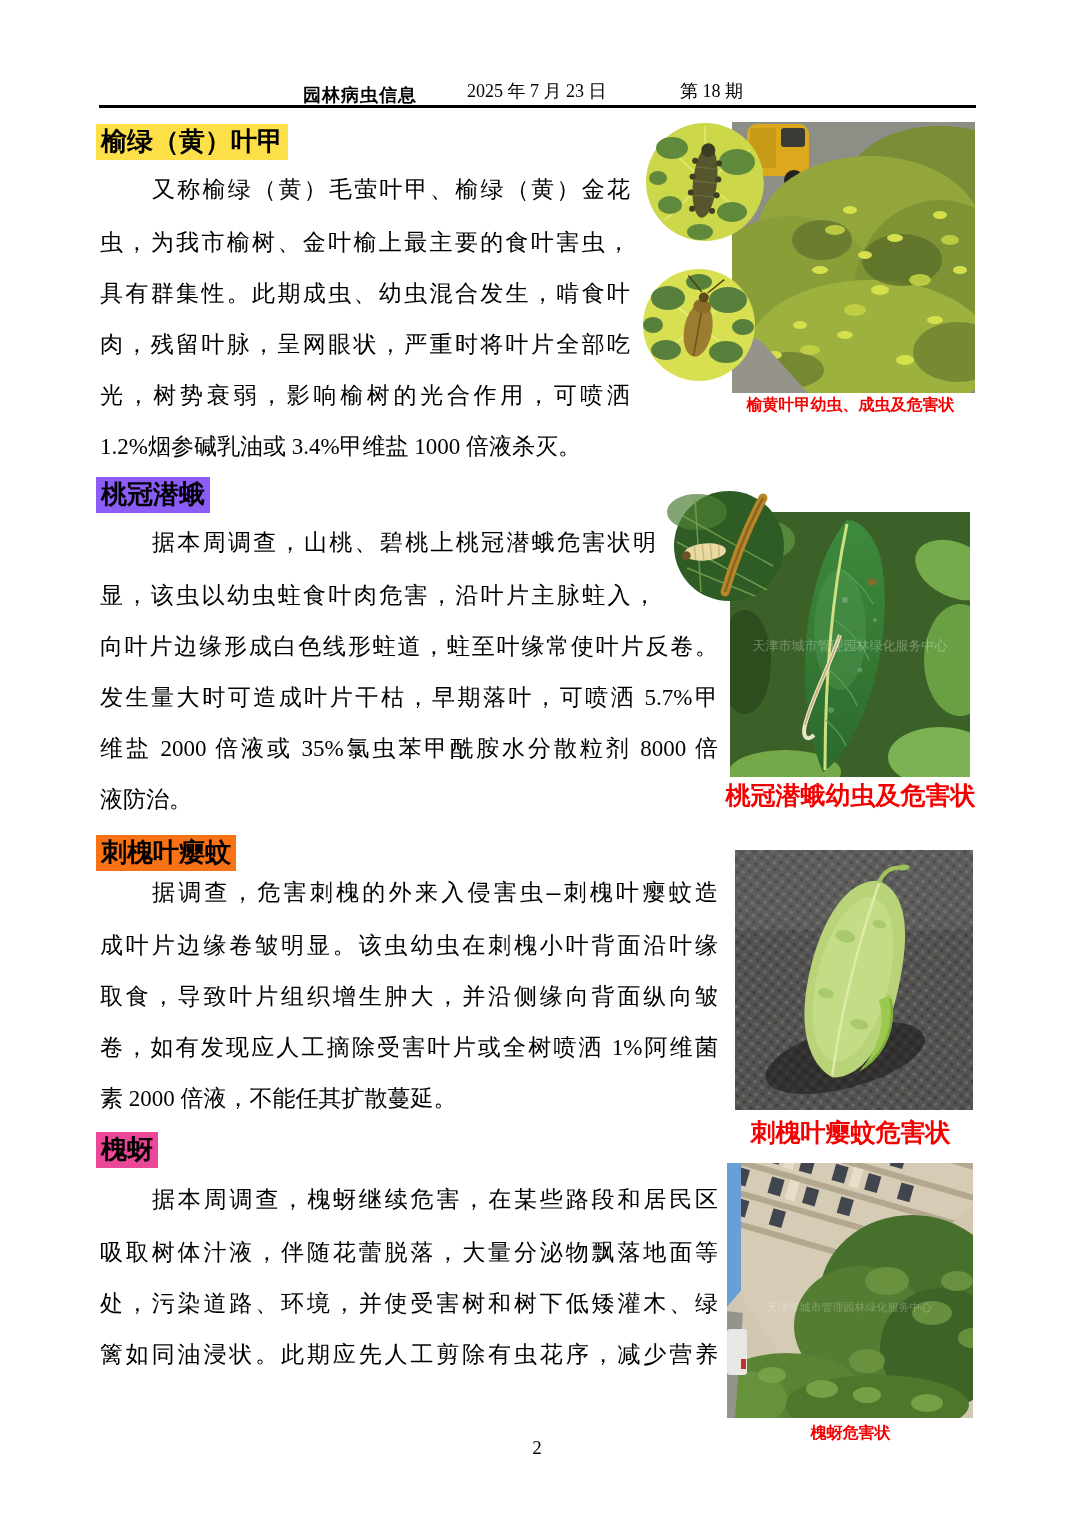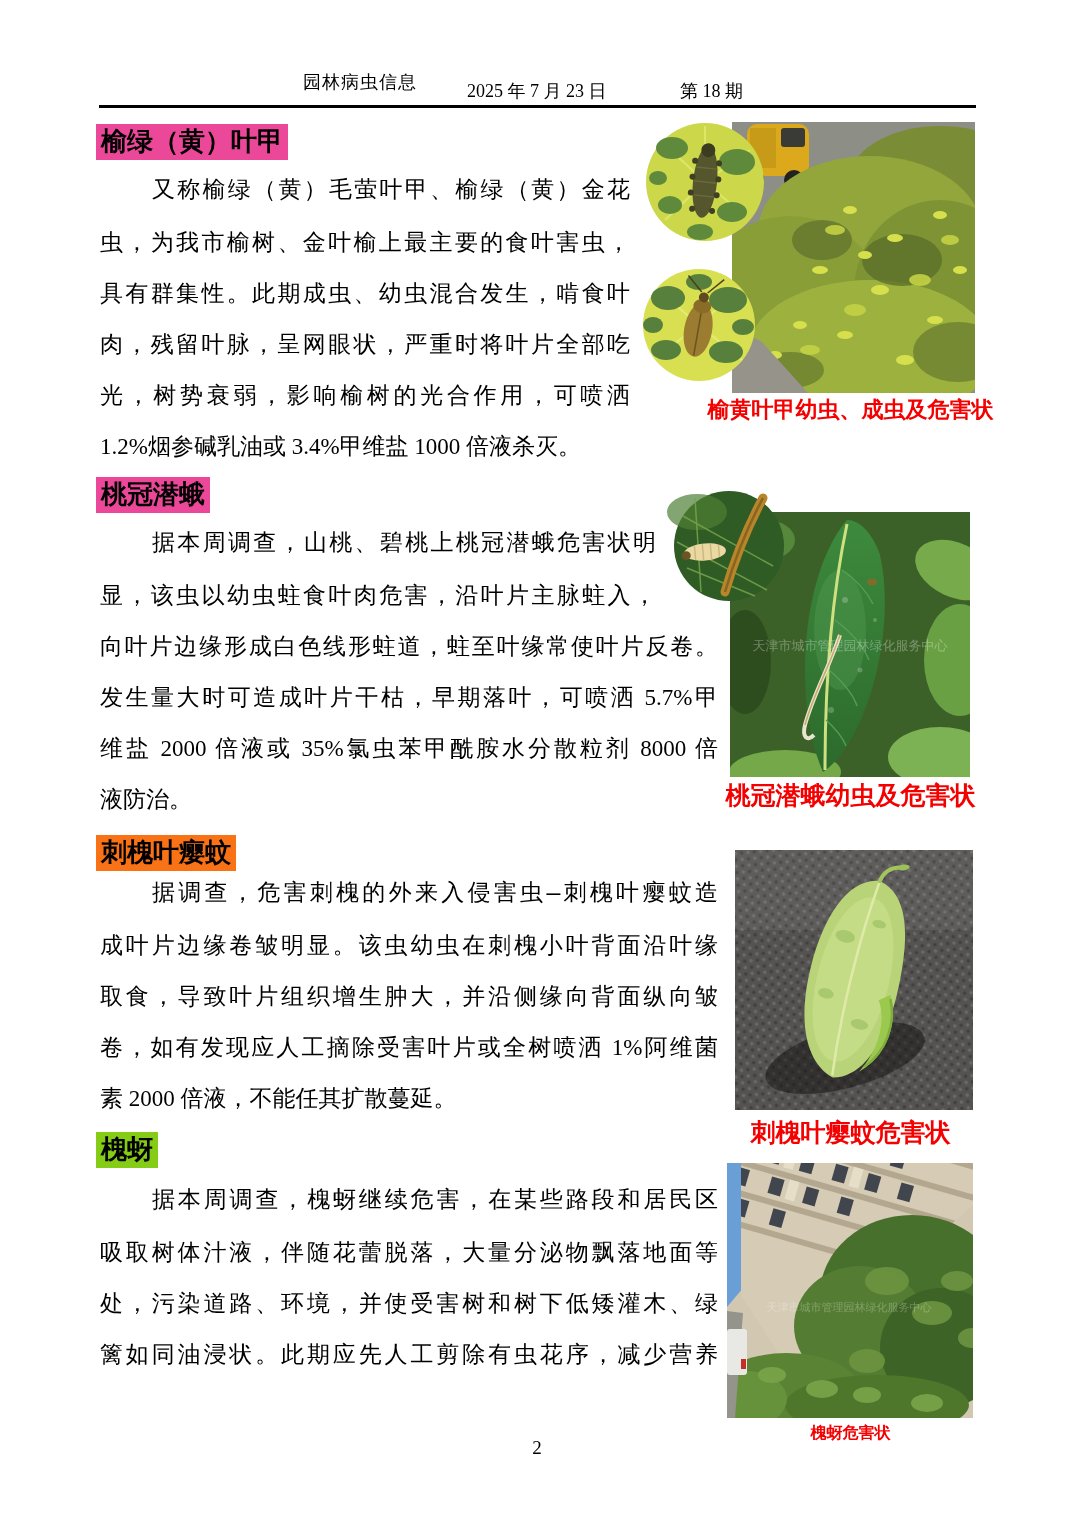--- a/index.html
+++ b/index.html
@@ -1,19 +1,19 @@
 <!DOCTYPE html>
 <html><head>
 <meta charset="utf-8">
 <style>
   html,body{margin:0;padding:0;background:#fff;}
   .page{position:relative;width:1074px;height:1520px;background:#ffffff;overflow:hidden;
         font-family:"Liberation Serif","DejaVu Serif",serif;color:#000;}
   
-  .hdr-title{position:absolute;left:303px;top:70px;font-size:18px;letter-spacing:1px;}
+  .hdr-title{position:absolute;left:303px;top:83px;font-size:18px;letter-spacing:1px;font-weight:bold;}
   .hdr-date{position:absolute;left:467px;top:79px;font-size:18px;}
   .hdr-issue{position:absolute;left:680px;top:79px;font-size:18px;}
   .rule{position:absolute;left:99px;top:105px;width:877px;height:3px;background:#000;}
   
   .sec-title{position:absolute;display:inline-block;font-size:26px;font-weight:bold;
              line-height:32px;padding:2px 5px;background:#d9d9d9;}
   .t1{left:96px;top:124px}
   .t2{left:96px;top:477px}
   .t3{left:96px;top:835px}
   .t4{left:96px;top:1132px}
@@ -23,21 +23,21 @@
   .para .ln:first-child{text-indent:52px;font-family:Liberation Mono, monospace;}
   .para .ln:last-child{text-align-last:auto;}
   .p1{top:166px;width:530px}
   .p2{top:519px;width:618px}
   .p2 .ln:nth-child(-n+2){width:556px}
   .p3{top:869px;width:618px}
   .p4{top:1176px;width:618px}
   .p4 .ln:last-child{text-align-last:justify;}
   
   .caption{position:absolute;left:640px;width:421px;text-align:center;font-weight:bold;color:#f40000;}
-  .c1{top:395px;font-size:22px}
+  .c1{top:395px;font-size:16px}
   .c2{top:779px;font-size:25px}
   .c3{top:1116px;font-size:25px}
   .c4{top:1423px;font-size:16px}
   
   .photo{position:absolute;}
   .ph1{left:640px;top:120px;width:335px;height:273px}
   .ph2{left:635px;top:480px;width:340px;height:300px}
   .ph3{left:735px;top:850px;width:238px;height:260px}
   .ph4{left:727px;top:1163px;width:246px;height:255px}
   .photo svg{display:block;width:100%;height:100%;}
@@ -46,21 +46,21 @@
 </head>
 <body>
 
 <div class="page">
 
   <span class="hdr-title">园林病虫信息</span>
   <span class="hdr-date">2025 年 7 月 23 日</span>
   <span class="hdr-issue">第 18 期</span>
   <div class="rule"></div>
 
-  <div class="sec-title t1" style="background: #ec4899;">榆绿（黄）叶甲</div>
+  <div class="sec-title t1" style="background: #fde047;">榆绿（黄）叶甲</div>
   <div class="para p1">
       <div class="ln">又称榆绿（黄）毛萤叶甲、榆绿（黄）金花</div>
       <div class="ln">虫，为我市榆树、金叶榆上最主要的食叶害虫，</div>
       <div class="ln">具有群集性。此期成虫、幼虫混合发生，啃食叶</div>
       <div class="ln">肉，残留叶脉，呈网眼状，严重时将叶片全部吃</div>
       <div class="ln">光，树势衰弱，影响榆树的光合作用，可喷洒</div>
       <div class="ln">1.2%烟参碱乳油或 3.4%甲维盐 1000 倍液杀灭。</div>
     </div>
 
   <div class="photo ph1">
@@ -173,21 +173,21 @@
           <ellipse cx="59" cy="210" rx="14" ry="27" fill="#9c7c30"></ellipse>
           <line x1="59" y1="186" x2="59" y2="236" stroke="#6b5420" stroke-width="1.5"></line>
           <ellipse cx="59" cy="186" rx="9" ry="7" fill="#8a6c28"></ellipse>
           <circle cx="59" cy="177" r="5" fill="#5f4a1e"></circle>
         </g>
       </g>
     </svg>
   </div>
   <div class="caption c1" style="color: rgb(244, 0, 0);">榆黄叶甲幼虫、成虫及危害状</div>
 
-  <div class="sec-title t2" style="background: #ec4899;">桃冠潜蛾</div>
+  <div class="sec-title t2" style="background: #8b5cf6;">桃冠潜蛾</div>
   <div class="para p2">
       <div class="ln">据本周调查，山桃、碧桃上桃冠潜蛾危害状明</div>
       <div class="ln">显，该虫以幼虫蛀食叶肉危害，沿叶片主脉蛀入，</div>
       <div class="ln">向叶片边缘形成白色线形蛀道，蛀至叶缘常使叶片反卷。</div>
       <div class="ln">发生量大时可造成叶片干枯，早期落叶，可喷洒 5.7%甲</div>
       <div class="ln">维盐 2000 倍液或 35%氯虫苯甲酰胺水分散粒剂 8000 倍</div>
       <div class="ln">液防治。</div>
     </div>
 
   <div class="photo ph2">
@@ -288,21 +288,21 @@
           <ellipse cx="95" cy="150" rx="8" ry="5"></ellipse>
             <ellipse cx="130" cy="70" rx="7" ry="4"></ellipse>
         </g>
         <path d="M158,136 C172,160 170,196 146,218 C158,196 162,166 148,144 Z" fill="#9ac94e"></path>
         <path d="M159,140 C170,162 168,192 150,212" stroke="#7fae3e" stroke-width="2.5" fill="none"></path>
       </g>
     </svg>
   </div>
   <div class="caption c3" style="color: rgb(244, 0, 0);">刺槐叶瘿蚊危害状</div>
 
-  <div class="sec-title t4" style="background: #84cc16; text-align: right;">槐蚜</div>
+  <div class="sec-title t4" style="background: #ec4899; text-align: right;">槐蚜</div>
   <div class="para p4">
       <div class="ln">据本周调查，槐蚜继续危害，在某些路段和居民区</div>
       <div class="ln">吸取树体汁液，伴随花蕾脱落，大量分泌物飘落地面等</div>
       <div class="ln">处，污染道路、环境，并使受害树和树下低矮灌木、绿</div>
       <div class="ln">篱如同油浸状。此期应先人工剪除有虫花序，减少营养</div>
     </div>
 
   <div class="photo ph4">
     <svg viewBox="0 0 246 255" xmlns="http://www.w3.org/2000/svg">
       <defs>

